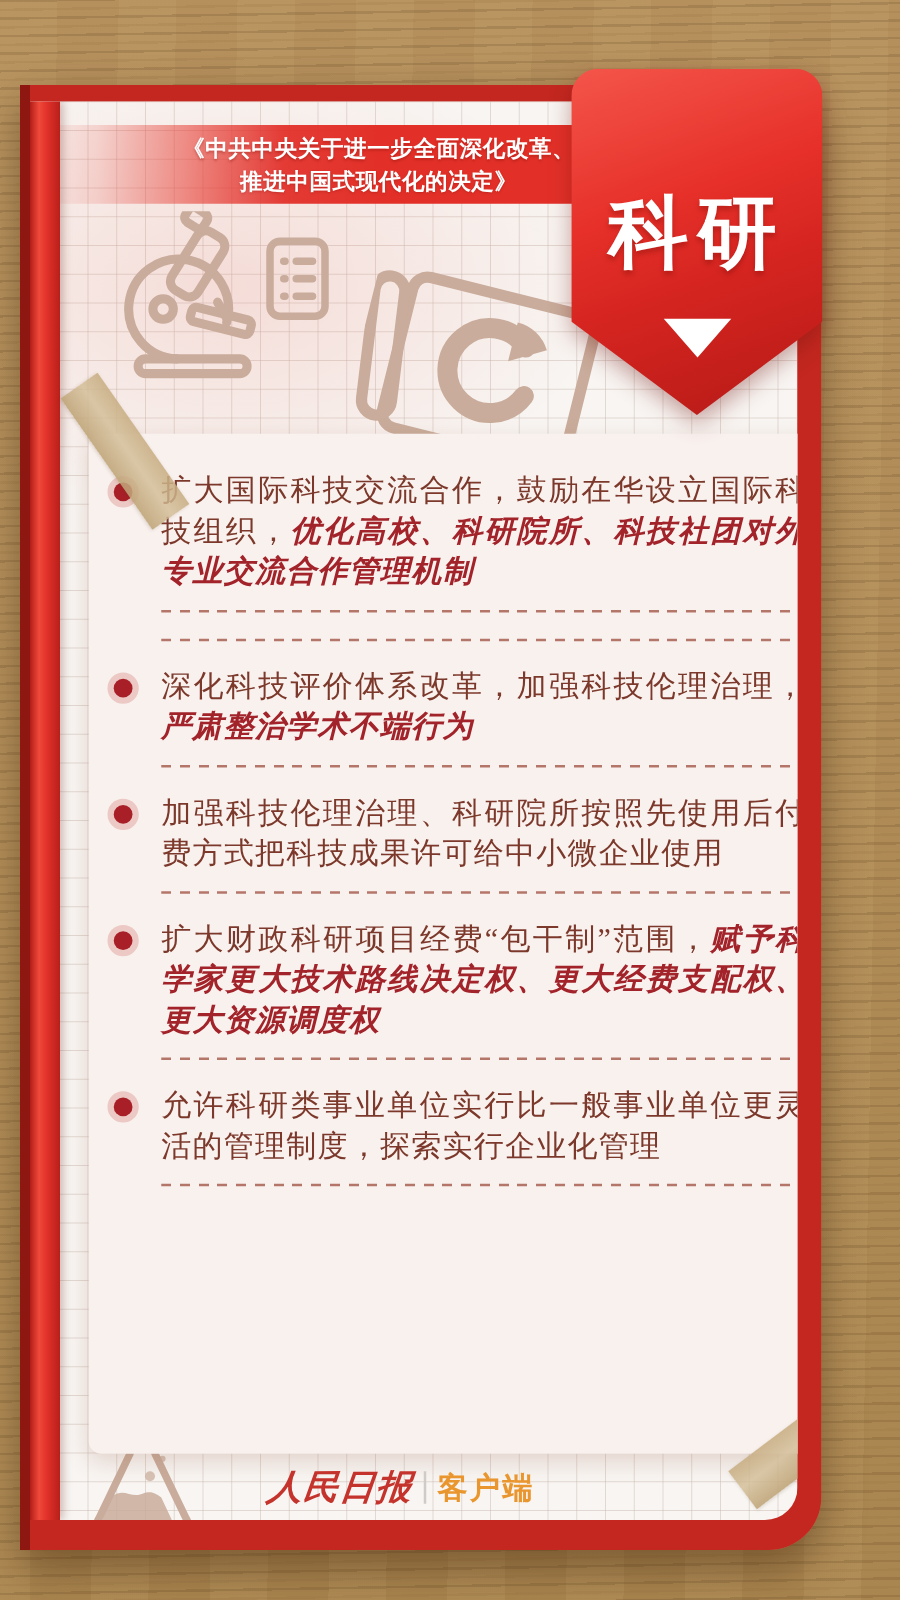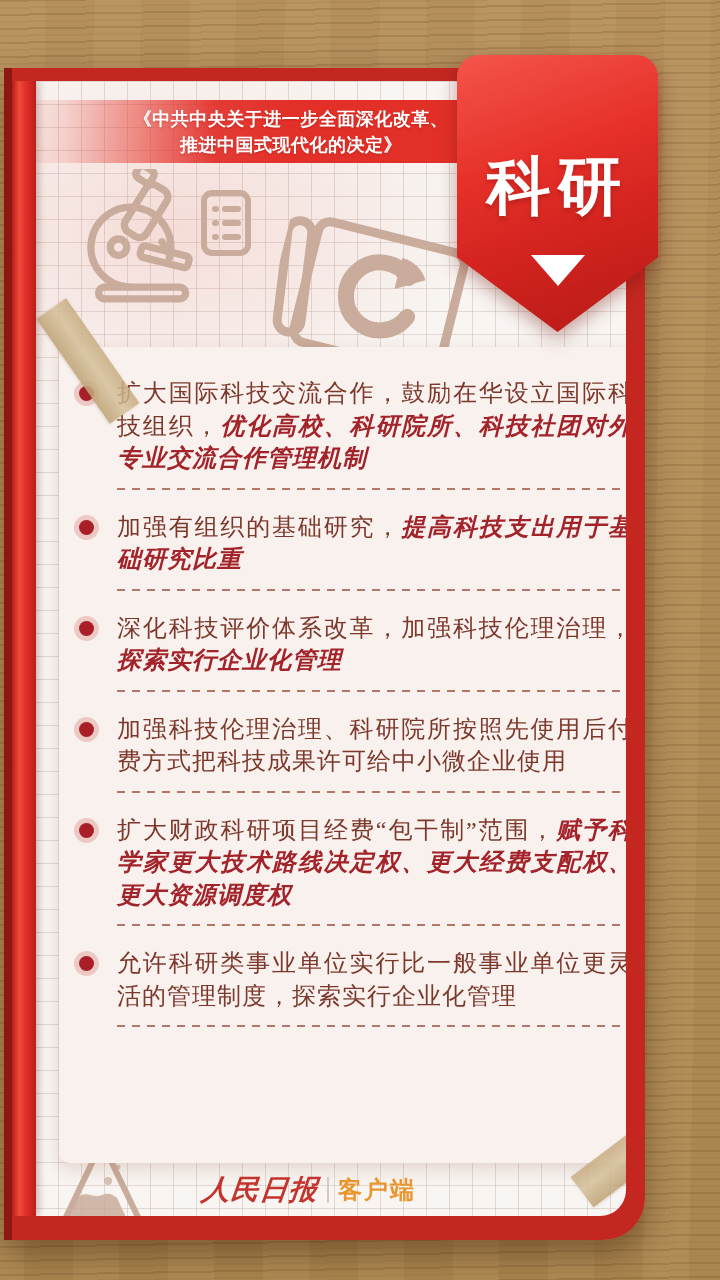--- a/index.html
+++ b/index.html
@@ -21,21 +21,21 @@
     position:absolute;inset:0;
     background-color:#b08c5a;
     background-image:
       repeating-linear-gradient(179deg, rgba(105,75,38,0.22) 0 2px, rgba(0,0,0,0) 2px 7px, rgba(150,115,66,0.20) 7px 9px, rgba(0,0,0,0) 9px 14px),
       repeating-linear-gradient(91deg, rgba(200,166,110,0.22) 0 46px, rgba(0,0,0,0) 46px 95px),
       linear-gradient(180deg,#b5905d,#a9854f);
   }
 
   
   .notebook{
-    position:absolute;left:4px;top:68px;width:641px;height:1172px;
+    position:absolute;left:16px;top:68px;width:641px;height:1172px;
     background:linear-gradient(90deg,#8f1711 0,#8f1711 8px,#c3271f 8px);
     border-radius:0 26px 42px 0;
     box-shadow:0 14px 34px rgba(60,30,8,0.45);
   }
   .page{
     position:absolute;left:8px;top:13px;right:19px;bottom:24px;
     border-radius:0 14px 26px 0;
     background-color:#f8f5f2;
     background-image:
       radial-gradient(ellipse 430px 260px at 26% 13%, rgba(232,120,108,0.20), rgba(0,0,0,0) 70%),
@@ -208,28 +208,24 @@
         </svg>
       </div>
 
       <div class="card">
         <div>
             <div class="item">
               <span class="dot"></span>
               <p class="item-text"><span class="seg">扩大国际科技交流合作，鼓励在华设立国际科技组织，</span><span class="seg bold">优化高校、科研院所、科技社团对外专业交流合作管理机制</span></p>
             </div>
             <div class="sep"></div>
-            <div class="item">
-              <span class="dot"></span>
-              <p class="item-text"><span class="seg">加强有组织的基础研究，</span><span class="seg bold">提高科技支出用于基础研究比重</span></p>
-            </div>
-            <div class="sep"></div>
-            <div class="item">
-              <span class="dot"></span>
-              <p class="item-text"><span class="seg">深化科技评价体系改革，加强科技伦理治理，</span><span class="seg bold">探索实行企业化管理</span></p>
+            <div class="sep"></div>
+            <div class="item">
+              <span class="dot"></span>
+              <p class="item-text"><span class="seg">深化科技评价体系改革，加强科技伦理治理，</span><span class="seg bold">严肃整治学术不端行为</span></p>
             </div>
             <div class="sep"></div>
             <div class="item">
               <span class="dot"></span>
               <p class="item-text"><span class="seg">加强科技伦理治理、科研院所按照先使用后付费方式把科技成果许可给中小微企业使用</span></p>
             </div>
             <div class="sep"></div>
             <div class="item">
               <span class="dot"></span>
               <p class="item-text"><span class="seg">扩大财政科研项目经费“包干制”范围，</span><span class="seg bold">赋予科学家更大技术路线决定权、更大经费支配权、更大资源调度权</span></p>

